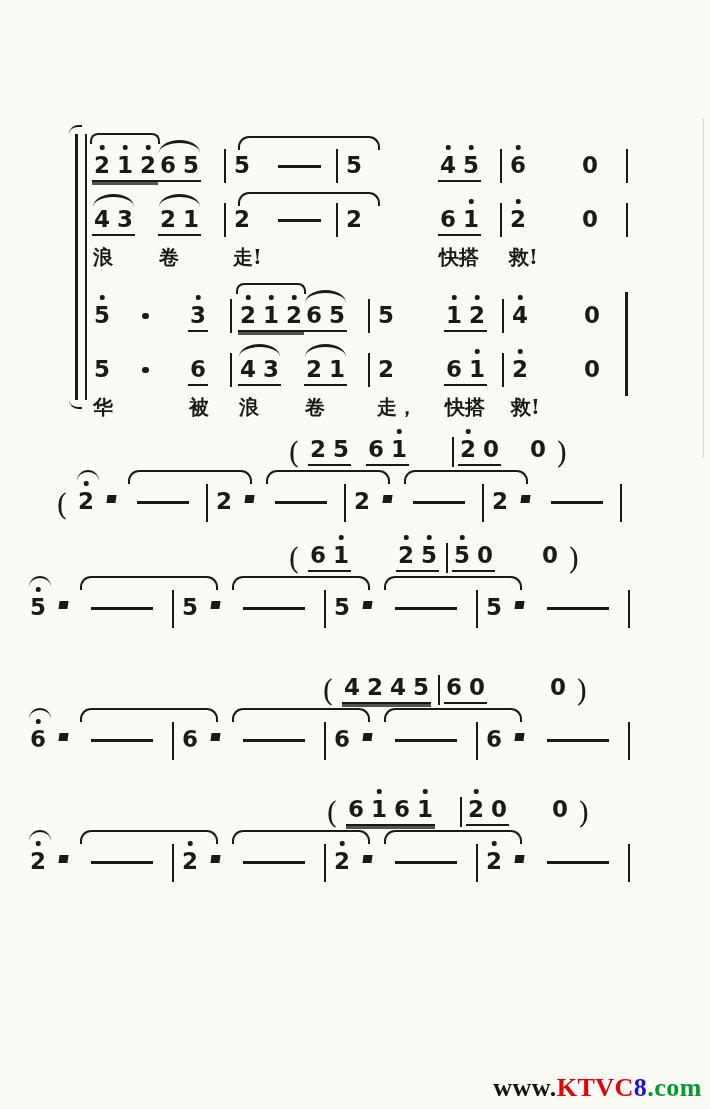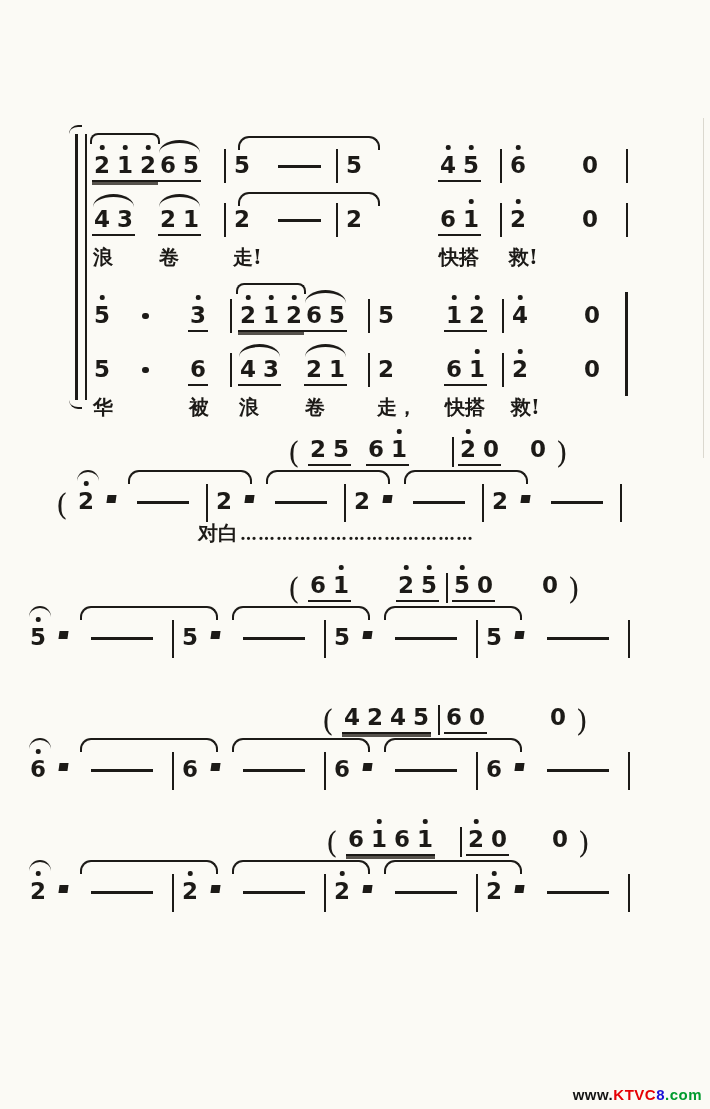--- a/index.html
+++ b/index.html
@@ -65,22 +65,22 @@
   .heldline .mrow{height:50px;}
   .heldline .bar{height:38px;margin-bottom:-4px;}
   .dialogue{margin:2px 0 0 198px;height:28px;display:flex;align-items:baseline;}
   .dialogue .lyr{font-size:20px;}
   .dots{font-family:"DejaVu Serif","Liberation Serif",serif;font-weight:700;
     font-size:17px;letter-spacing:1px;margin-left:2px;}
 
   .pagenum{margin:2px 0 0 528px;font-family:"DejaVu Serif","Liberation Serif",serif;
     font-style:italic;font-weight:700;font-size:24px;letter-spacing:2px;}
   .watermark{position:absolute;right:8px;bottom:6px;
-    font-family:Liberation Sans, sans-serif;
-    font-weight:700;font-size:15px;letter-spacing:0.5px;}
+    font-family:Liberation Serif, serif;
+    font-weight:700;font-size:26px;letter-spacing:0.5px;}
 </style>
 </head>
 <body>
 
 <div class="page">
   <i class="edge-line"></i>
 
   <div class="systems-wrap">
     <div class="sysbracket">
       <i class="hook hook-t"></i>
@@ -476,24 +476,20 @@
         </div>
         <div class="cell" style="width: 14px; justify-content: center;">
           <i class="bar"></i>
         </div>
         <i class="tie" style="left: 128px; width: 120px; top: 2px;"></i>
         <i class="tie" style="left: 266px; width: 120px; top: 2px;"></i>
         <i class="tie" style="left: 404px; width: 120px; top: 2px;"></i>
       </div>
     </div>
 
-  <div class="dialogue">
-    <span class="lyr">对白</span>
-    <span class="dots">…………………………………</span>
-  </div>
 
   <div class="interlude i2" style="padding-left: 288px;">
       <div class="cell" style="width: 20px;">
         <span class="paren">(</span>
       </div>
       <div class="cell" style="width: 46px;">
         <span class="grp u1">
           <span class="dg"><b class="num">6</b></span>
           <span class="dg"><i class="odot" style="top: -8px;"></i><b class="num">1</b></span>
         </span>

